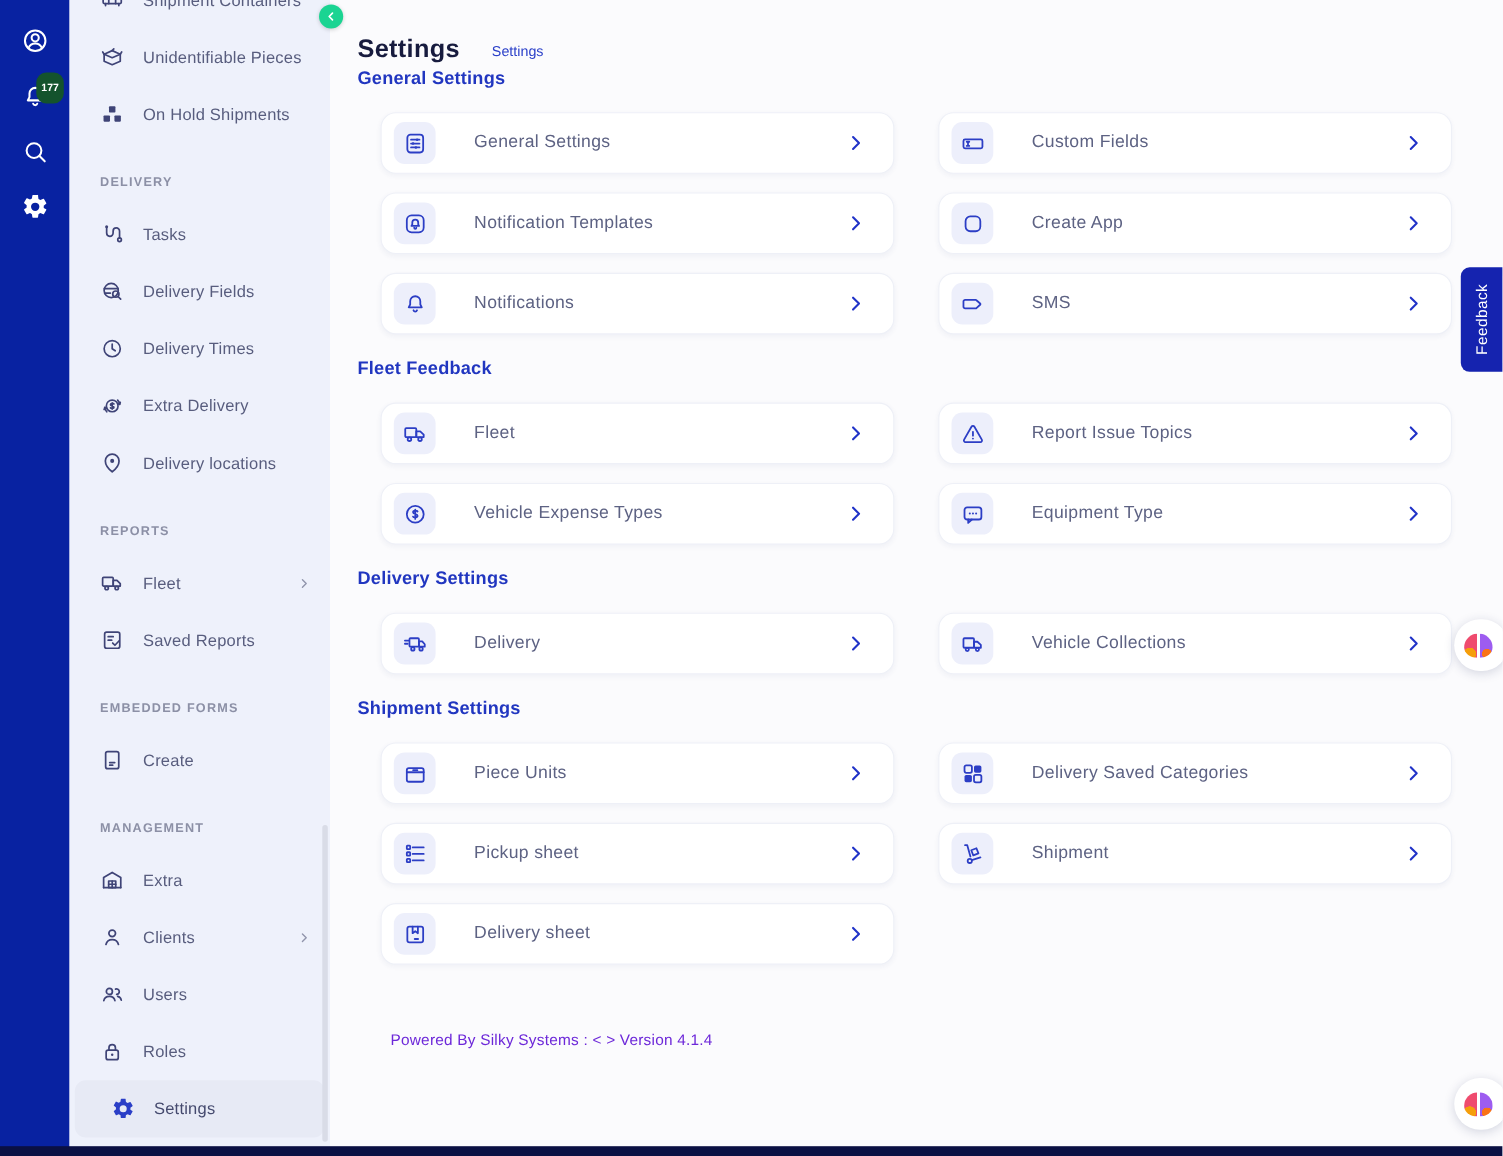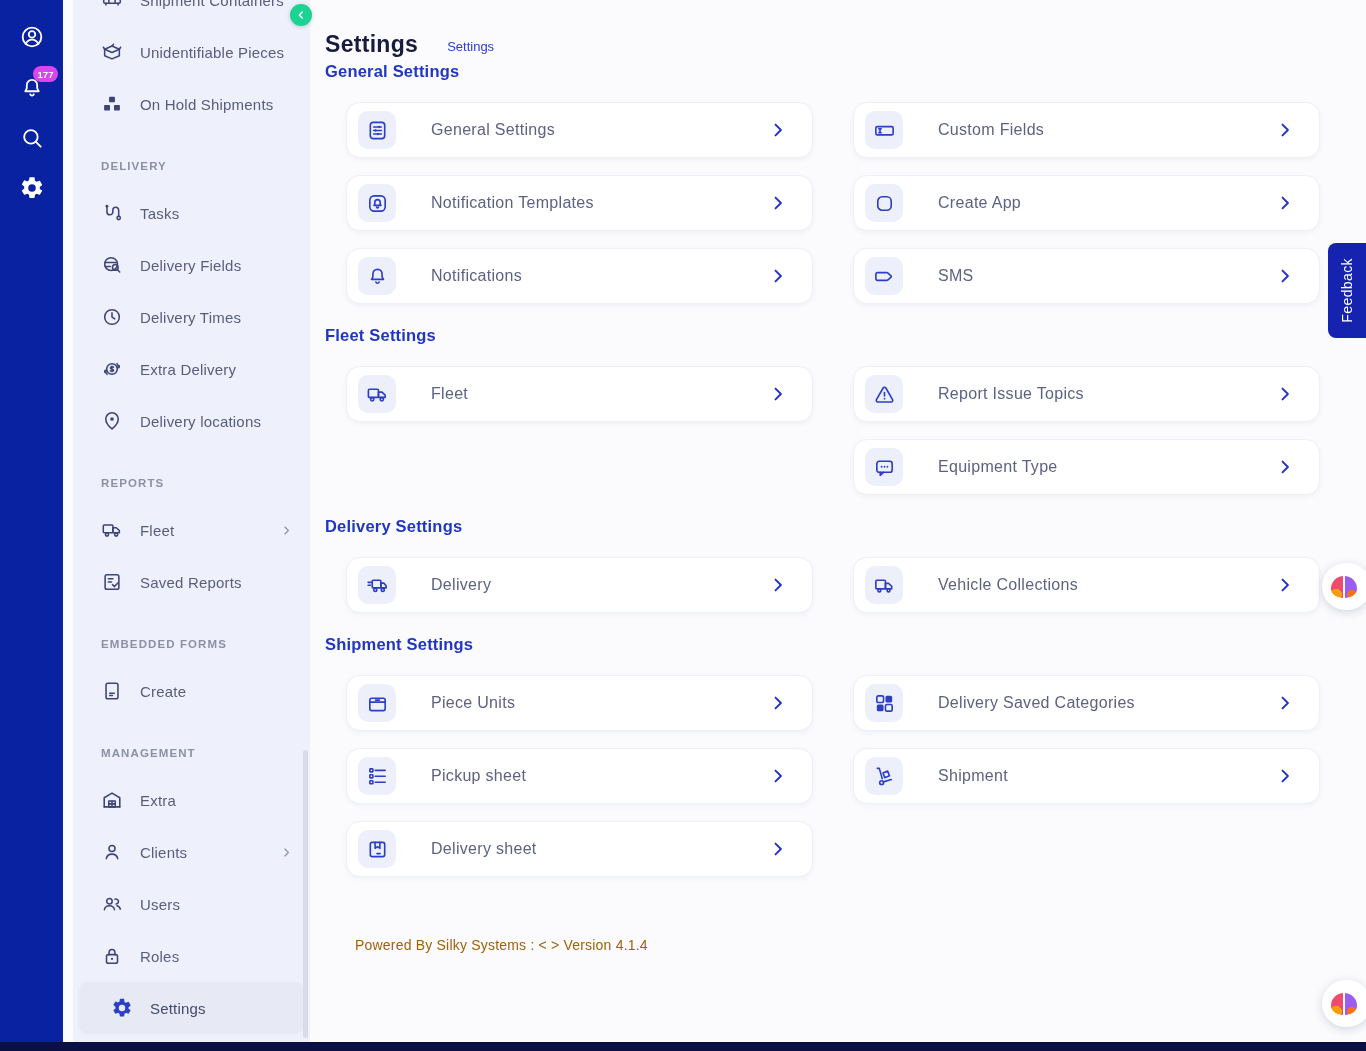--- a/index.html
+++ b/index.html
@@ -6,26 +6,26 @@
   body{
     width:1366px;height:1051px;position:relative;overflow:hidden;
     background:#fbfbfd;font-family:"Liberation Sans",sans-serif;
     -webkit-font-smoothing:antialiased;
   }
   
   .rail{position:absolute;left:0;top:0;width:63px;height:100%;background:#0822a1;z-index:5;}
   .rail-icon{position:absolute;left:50%;transform:translateX(-50%);width:26px;height:26px;color:#fff;cursor:pointer;}
   .ri-0{top:24px}.ri-1{top:75px}.ri-2{top:125px}.ri-3{top:175px}
   .rail-badge{
-    position:absolute;left:33px;top:66px;min-width:25px;height:16px;padding:0 4px;box-sizing:border-box;
-    border-radius:9px;background:#d946ef;color:#fff;font-size:9.5px;font-weight:bold;
+    position:absolute;left:33px;top:66px;min-width:25px;height:28px;padding:0 4px;box-sizing:border-box;
+    border-radius:9px;background:#14532d;color:#fff;font-size:9.5px;font-weight:bold;
     display:flex;align-items:center;justify-content:center;z-index:6;
   }
   
-  .sidebar{position:absolute;left:73px;top:0;width:237px;height:100%;background:#eef1fb;overflow:hidden;}
+  .sidebar{position:absolute;left:63px;top:0;width:237px;height:100%;background:#eef1fb;overflow:hidden;}
   .side-list{margin-top:-26px;}
   .side-item{height:52px;display:flex;align-items:center;padding:0 16px 0 28px;cursor:pointer;color:#585d7e;box-sizing:border-box;}
   .side-icon{width:22px;height:22px;color:#3f4477;margin-right:17px;flex:none;}
   .side-icon svg{width:22px;height:22px;display:block;}
   .side-label{font-size:15px;letter-spacing:.2px;flex:1;white-space:nowrap;}
   .side-chevron{width:15px;height:15px;color:#9094ab;flex:none;}
   .side-chevron svg{width:15px;height:15px;display:block;}
   .side-item.active{background:#e7eaf5;border-radius:10px;margin:0 5px;padding-left:33px;}
   .side-item.active .side-icon{color:#2b3fc7;}
   .side-item.active .side-label{color:#454a6e;}
@@ -50,21 +50,21 @@
     height:56px;background:#fff;border:1px solid #eef0f7;border-radius:14px;
     box-shadow:0 2px 5px rgba(40,50,110,.05);display:flex;align-items:center;
     padding:0 24px 0 11px;box-sizing:border-box;cursor:pointer;
   }
   .chip{width:38px;height:38px;border-radius:10px;background:#edeffb;color:#2c3ec5;
     display:flex;align-items:center;justify-content:center;flex:none;}
   .chip svg{width:23px;height:23px;display:block;}
   .card-label{margin-left:35px;font-size:16px;color:#5d6283;letter-spacing:.3px;white-space:nowrap;}
   .card-chevron{margin-left:auto;width:20px;height:20px;color:#2133c8;flex:none;}
   .card-chevron svg{width:20px;height:20px;display:block;}
-  .footer{margin:60px 0 0 30px;font-size:14px;color:#a16207;letter-spacing:.2px;}
+  .footer{margin:60px 0 0 30px;font-size:14px;color:#6d28d9;letter-spacing:.2px;}
   .bottom-bar{position:absolute;left:0;right:0;bottom:0;height:9px;background:#0a1043;z-index:20;}
   
   .feedback{
     position:absolute;right:0;top:243px;width:38px;height:95px;background:#1523af;
     border-radius:8px 0 0 8px;color:#fff;display:flex;align-items:center;justify-content:center;
     z-index:15;cursor:pointer;
   }
   .feedback span{writing-mode:vertical-rl;transform:rotate(180deg);font-size:14px;letter-spacing:.4px;}
   .fab{
     position:absolute;right:-5px;width:49px;height:47px;background:#fff;border-radius:24px;
@@ -379,33 +379,47 @@
             </span>
             <span class="card-label">SMS</span>
             <span class="card-chevron">
               <svg viewBox="0 0 24 24" fill="none" stroke="currentColor" stroke-width="1.7" stroke-linecap="round" stroke-linejoin="round">
                 <path d="M9 5.5l6.5 6.5L9 18.5" stroke-width="2.3"></path>
               </svg>
             </span>
           </div>
         </div>
       </div>
-      <div class="section-title">Fleet Settings</div>
+      <div class="section-title">Fleet Feedback</div>
       <div class="cards-grid">
         <div class="col">
           <div class="card">
             <span class="chip">
               <svg viewBox="0 0 24 24" fill="none" stroke="currentColor" stroke-width="1.7" stroke-linecap="round" stroke-linejoin="round">
                 <rect x="2.5" y="6.5" width="10.5" height="8.5" rx="1"></rect>
                 <path d="M13 9.5h3.7l3.3 3.1v2.4H13z"></path>
                 <circle cx="6.5" cy="17" r="1.7"></circle>
                 <circle cx="16.5" cy="17" r="1.7"></circle>
               </svg>
             </span>
             <span class="card-label">Fleet</span>
+            <span class="card-chevron">
+              <svg viewBox="0 0 24 24" fill="none" stroke="currentColor" stroke-width="1.7" stroke-linecap="round" stroke-linejoin="round">
+                <path d="M9 5.5l6.5 6.5L9 18.5" stroke-width="2.3"></path>
+              </svg>
+            </span>
+          </div>
+          <div class="card">
+            <span class="chip">
+              <svg viewBox="0 0 24 24" fill="none" stroke="currentColor" stroke-width="1.7" stroke-linecap="round" stroke-linejoin="round">
+                <circle cx="12" cy="12" r="8"></circle>
+                <path d="M12 7.6v8.8M14.2 9.4c-.5-1-4.3-1.2-4.3.8 0 2.2 4.3 1 4.3 3.2 0 2-3.8 1.8-4.3.8"></path>
+              </svg>
+            </span>
+            <span class="card-label">Vehicle Expense Types</span>
             <span class="card-chevron">
               <svg viewBox="0 0 24 24" fill="none" stroke="currentColor" stroke-width="1.7" stroke-linecap="round" stroke-linejoin="round">
                 <path d="M9 5.5l6.5 6.5L9 18.5" stroke-width="2.3"></path>
               </svg>
             </span>
           </div>
         </div>
         <div class="col">
           <div class="card">
             <span class="chip">

